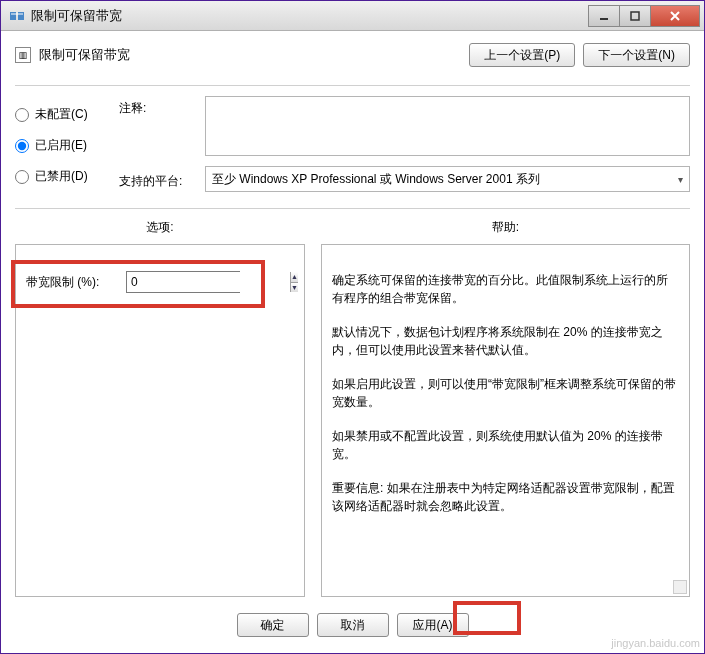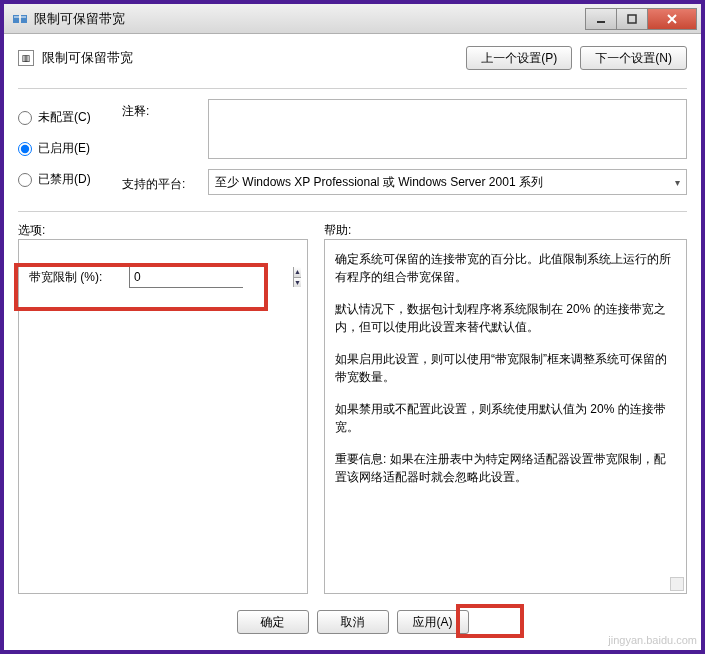--- a/index.html
+++ b/index.html
@@ -1,18 +1,18 @@
 <!DOCTYPE html>
 <html><head>
 <meta charset="utf-8">
 <style>
 * { box-sizing: border-box; margin: 0; padding: 0; }
 body { font-family: "Microsoft YaHei", Tahoma, sans-serif; font-size: 12px; background: #ece9d8; }
 
-.window { width: 705px; height: 654px; background: #a21caf; border: 4px solid #4c1d95; position: relative; }
+.window { width: 705px; height: 654px; background: #a21caf; border: 1px solid #4c1d95; position: relative; }
 
 .titlebar { height: 30px; background: linear-gradient(#f0f0f0, #d8d8d8); display: flex; align-items: center; padding: 0 0 0 8px; border-bottom: 1px solid #b0b0b0; }
 .titlebar .ticon { width: 16px; height: 16px; margin-right: 6px; }
 .titlebar .title { flex: 1; font-size: 13px; color: #000; }
 .win-btns { display: flex; height: 22px; margin-right: 4px; }
 .win-btn { width: 32px; height: 22px; display: flex; align-items: center; justify-content: center; border: 1px solid #888; margin-left: -1px; }
 .win-btn.min { background: linear-gradient(#e8e8e8, #c8c8c8); }
 .win-btn.max { background: linear-gradient(#e8e8e8, #c8c8c8); }
 .win-btn.cls { background: linear-gradient(#e67a6a, #c94a36); width: 50px; color: #fff; }
 
@@ -35,23 +35,23 @@
 .row { display: flex; align-items: flex-start; gap: 8px; }
 .row label { width: 78px; padding-top: 4px; }
 .comment { flex: 1; height: 60px; border: 1px solid #b5b5b5; background: #fff; resize: none; font-family: inherit; font-size: 12px; padding: 4px; }
 .plat-select { flex: 1; height: 26px; border: 1px solid #b5b5b5; background: #fff; display: flex; align-items: center; padding: 0 6px; justify-content: space-between; }
 .plat-select .arrow { font-size: 10px; color: #555; }
 
 .lower { display: flex; gap: 16px; flex: 1; min-height: 0; margin-bottom: 10px; }
 .opt-pane, .help-pane { display: flex; flex-direction: column; }
 .opt-pane { flex: 0 0 290px; }
 .help-pane { flex: 1; }
-.pane-label { margin-bottom: 0; }
+.pane-label { margin-bottom: 8px; text-align: center; }
 .pane-box { flex: 1; border: 1px solid #b5b5b5; background: #fff; padding: 10px; position: relative; overflow: auto; }
-.help-box p { margin-bottom: 14px; line-height: 1.5; color: #000; }
+.help-box p { margin-bottom: 14px; line-height: 1.5; color: #000; margin-top: 16px; }
 
 .highlight { position: absolute; border: 4px solid #d6382c; pointer-events: none; z-index: 5; }
 .hl1 { left: 10px; top: 259px; width: 254px; height: 48px; }
 .hl2 { left: 452px; top: 600px; width: 68px; height: 34px; }
 
 .opt-row { display: flex; align-items: center; gap: 8px; margin-top: 16px; }
 .opt-label { width: 92px; }
 .numbox { display: flex; width: 114px; height: 22px; border: 1px solid #7a7a7a; background: #fff; }
 .numbox input { flex: 1; border: none; outline: none; padding: 0 4px; font-size: 12px; }
 .spin { width: 16px; display:flex; flex-direction:column; border-left:1px solid #a0a0a0; }

